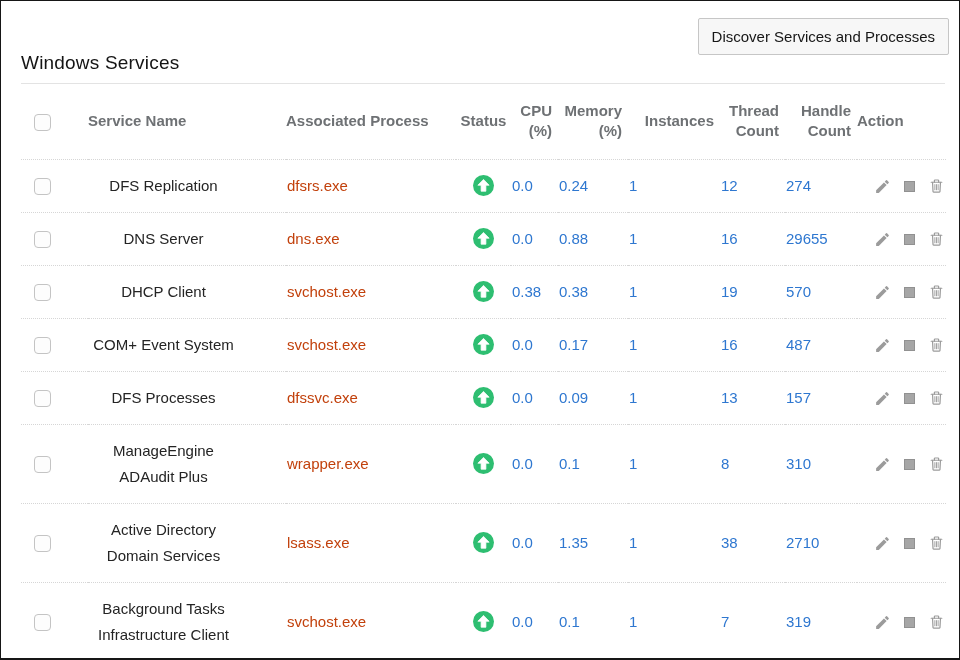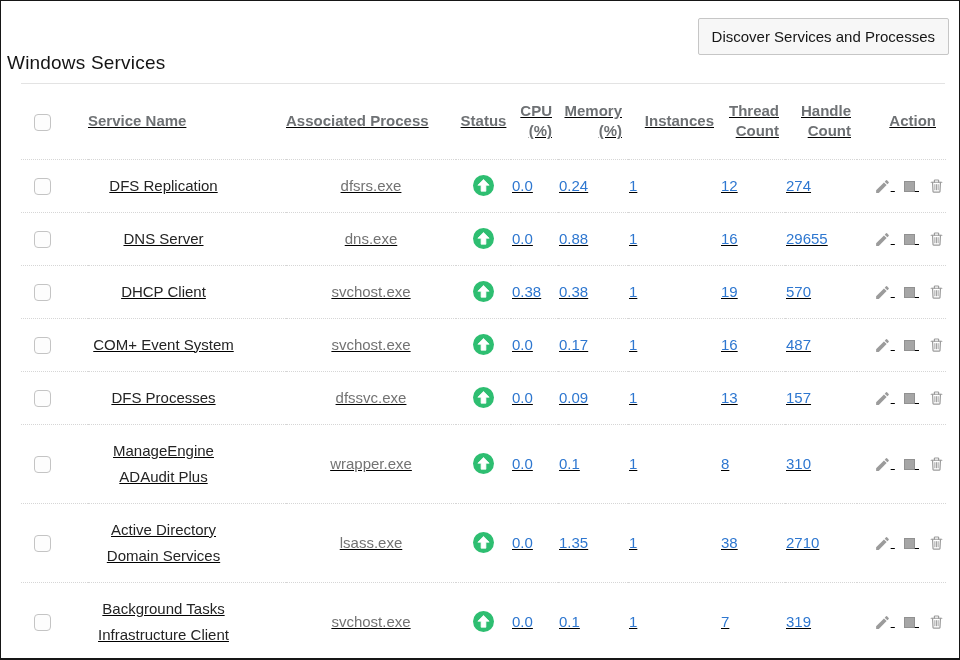--- a/index.html
+++ b/index.html
@@ -17,53 +17,52 @@
     position:absolute; top:17px; right:10px;
     background:#f7f7f7;
     border:1px solid #c6c6c6;
     border-radius:2px;
     font-family:Liberation Sans, sans-serif;
     font-size:15px; color:#161616;
     padding:9px 13px;
     cursor:pointer;
   }
   .page-title {
-    margin:51px 0 0 6px;
+    margin:51px 0 0 20px;
     font-size:19px;
     font-weight:500;
     color:#141414;
     letter-spacing:.2px;
   }
   .title-rule {
     margin:9px 14px 0 20px;
     border-top:1px solid #e3e3e3;
     height:0;
   }
   table.services {
     margin-left:20px;
     width:925px;
     border-collapse:collapse;
     table-layout:fixed;
-    text-decoration:underline;
   }
   col.c1{width:67px} col.c2{width:198px} col.c3{width:170px} col.c4{width:55px}
   col.c5{width:47px} col.c6{width:70px} col.c7{width:92px} col.c8{width:65px}
   col.c9{width:72px} col.c10{width:89px}
   thead th {
     height:75px;
     vertical-align:middle;
     font-size:15px; font-weight:700;
     color:#6e7174;
     line-height:20px;
     border-bottom:1px dotted #d6d6d6;
     padding:0;
   }
   th.al{text-align:left} th.ac{}
   th.ar{text-align:right; padding-right:6px}
-  th.action-h{text-align:right; padding-right:10px}
+  th.action-h{text-align:left; padding-right:10px}
   th.name-h{padding-right:48px}
   tbody tr + tr td { border-top:1px dotted #d6d6d6; }
   tbody td {
     vertical-align:middle;
     padding-top:13px; padding-bottom:13px;
     font-size:15px;
   }
   td.c-check, th.c-check { padding-left:13px; text-align:left; }
   .checkbox {
     display:inline-block;
@@ -73,21 +72,21 @@
     background:#fdfdfd;
     vertical-align:middle;
     cursor:pointer;
   }
   td.c-name {
     color:#242424;
     line-height:26px;
     padding-right:48px;
     text-align:center;
   }
-  td.c-proc { color:#737373; text-align:center; }
+  td.c-proc { color:#c2410c; text-align:left; }
   td.c-status { text-align:center; }
   .status-ic { display:inline-block; width:21px; height:21px; vertical-align:middle; }
   td.c-num {
     padding-right:6px;
     color:#2e77d0;
     cursor:pointer;
   }
   td.c-action { text-align:right; white-space:nowrap; }
   .act-ic {
     display:inline-block; vertical-align:middle;

